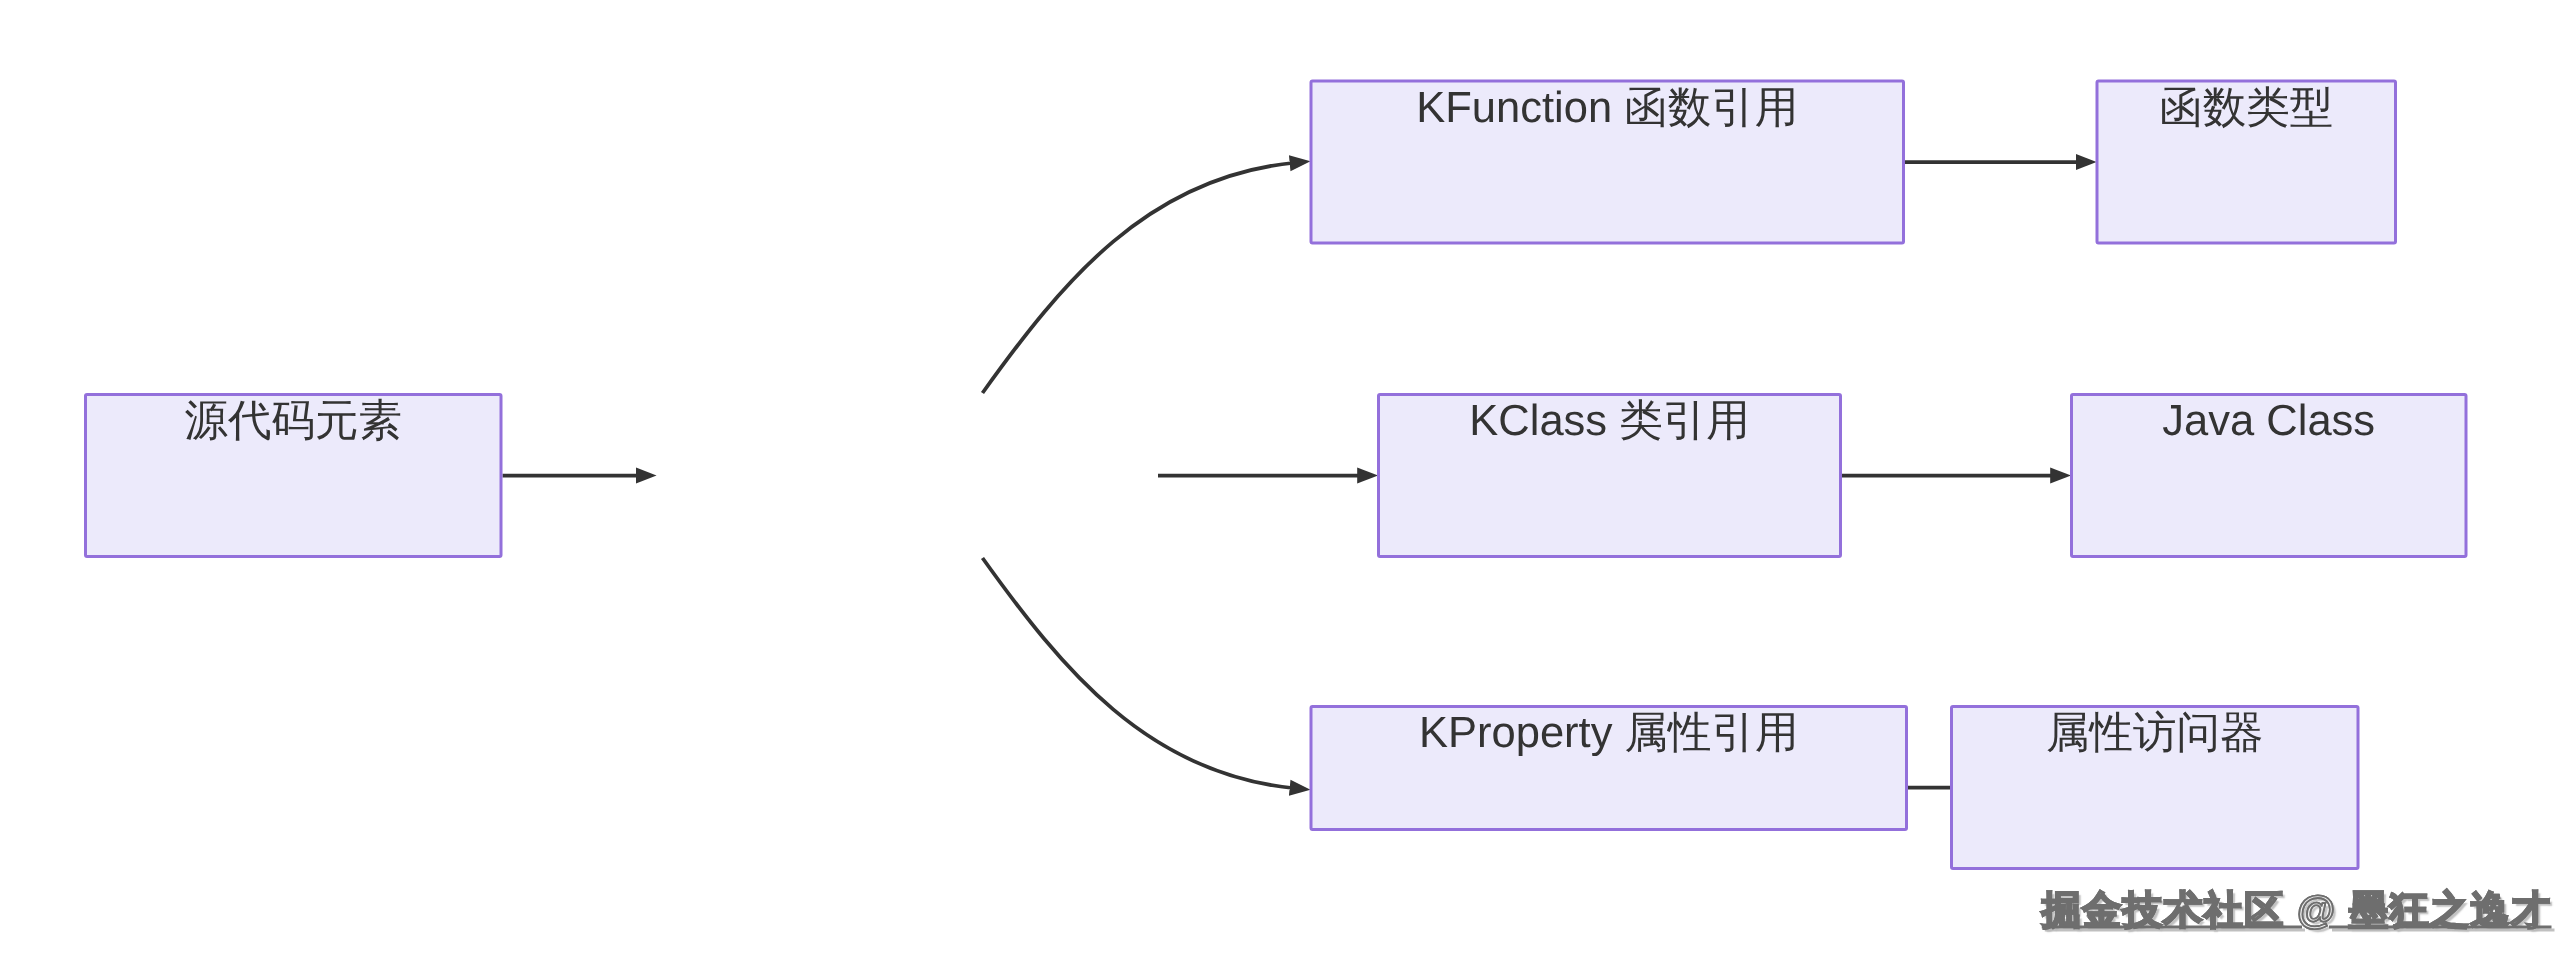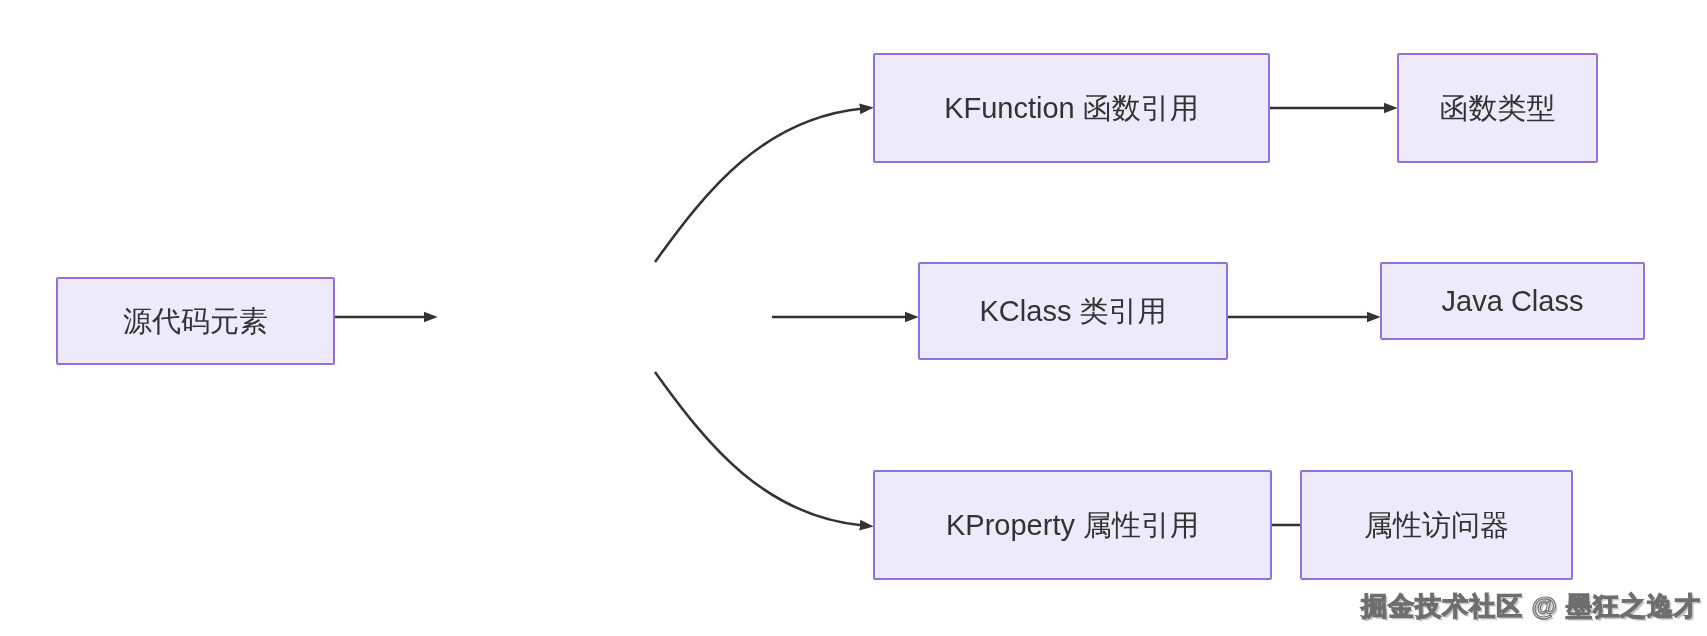--- a/index.html
+++ b/index.html
@@ -16,21 +16,21 @@
     background:var(--background);
     font-family:"Liberation Sans","DejaVu Sans",sans-serif;
     overflow:hidden;
   }
   .node{
     position:absolute;
     box-sizing:border-box;
     background:var(--node-fill);
     border:2px solid var(--node-border);
     border-radius:2px;
-    display:flex;align-items:center;justify-content:center;
+    display:flex;align-items:flex-start;justify-content:center;
     text-align:center;
   }
   .node-label{
     color:var(--text);
     font-size:29px;
     line-height:1.2;
     white-space:nowrap;
   }
   svg.edges{
     position:absolute;left:0;top:0;width:1707px;height:636px;
@@ -46,20 +46,21 @@
     position:absolute;
     right:6px;
     bottom:12px;
     font-size:26px;
     font-weight:bold;
     letter-spacing:1px;
     color:#f2f2f2;
     -webkit-text-stroke:1.2px #6e6e6e;
     text-shadow:2px 2px 1px rgba(185,185,185,0.9);
     white-space:nowrap;
+    text-decoration:underline;
   }
 </style>
 </head>
 <body>
 
 <div class="canvas">
 
   <svg class="edges" viewBox="0 0 1707 636">
     <defs>
       <marker id="ah" viewBox="0 0 14 11" refX="3" refY="5.5" markerWidth="15" markerHeight="12" markerUnits="userSpaceOnUse" orient="auto">
@@ -68,42 +69,42 @@
     </defs>
     <path class="edge" d="M335,317 L427,317" marker-end="url(#ah)"></path>
     <path class="edge" d="M655,262 C708,188 765,118 863,108.5" marker-end="url(#ah)"></path>
     <path class="edge" d="M772,317 L908,317" marker-end="url(#ah)"></path>
     <path class="edge" d="M655,372 C708,446 765,516 863,525.5" marker-end="url(#ah)"></path>
     <path class="edge" d="M1270,108 L1387,108" marker-end="url(#ah)"></path>
     <path class="edge" d="M1228,317 L1370,317" marker-end="url(#ah)"></path>
     <path class="edge" d="M1272,525 L1367,525" marker-end="url(#ah)"></path>
   </svg>
 
-  <div class="node" style="left:56px;top:277px;width:279px;height:88px">
+  <div class="node" style="left:56px;top:262px;width:279px;height:110px">
     <span class="node-label">源代码元素</span>
   </div>
 
 
   <div class="node" style="left:873px;top:53px;width:397px;height:110px">
     <span class="node-label">KFunction 函数引用</span>
   </div>
 
   <div class="node" style="left:1397px;top:53px;width:201px;height:110px">
     <span class="node-label">函数类型</span>
   </div>
 
-  <div class="node" style="left:918px;top:262px;width:310px;height:98px">
+  <div class="node" style="left:918px;top:262px;width:310px;height:110px">
     <span class="node-label">KClass 类引用</span>
   </div>
 
-  <div class="node" style="left:1380px;top:262px;width:265px;height:78px">
+  <div class="node" style="left:1380px;top:262px;width:265px;height:110px">
     <span class="node-label">Java Class</span>
   </div>
 
-  <div class="node" style="left:873px;top:470px;width:399px;height:110px">
+  <div class="node" style="left:873px;top:470px;width:399px;height:84px">
     <span class="node-label">KProperty 属性引用</span>
   </div>
 
   <div class="node" style="left:1300px;top:470px;width:273px;height:110px">
     <span class="node-label">属性访问器</span>
   </div>
 
   <div class="watermark">掘金技术社区 @ 墨狂之逸才</div>
 
 </div>

